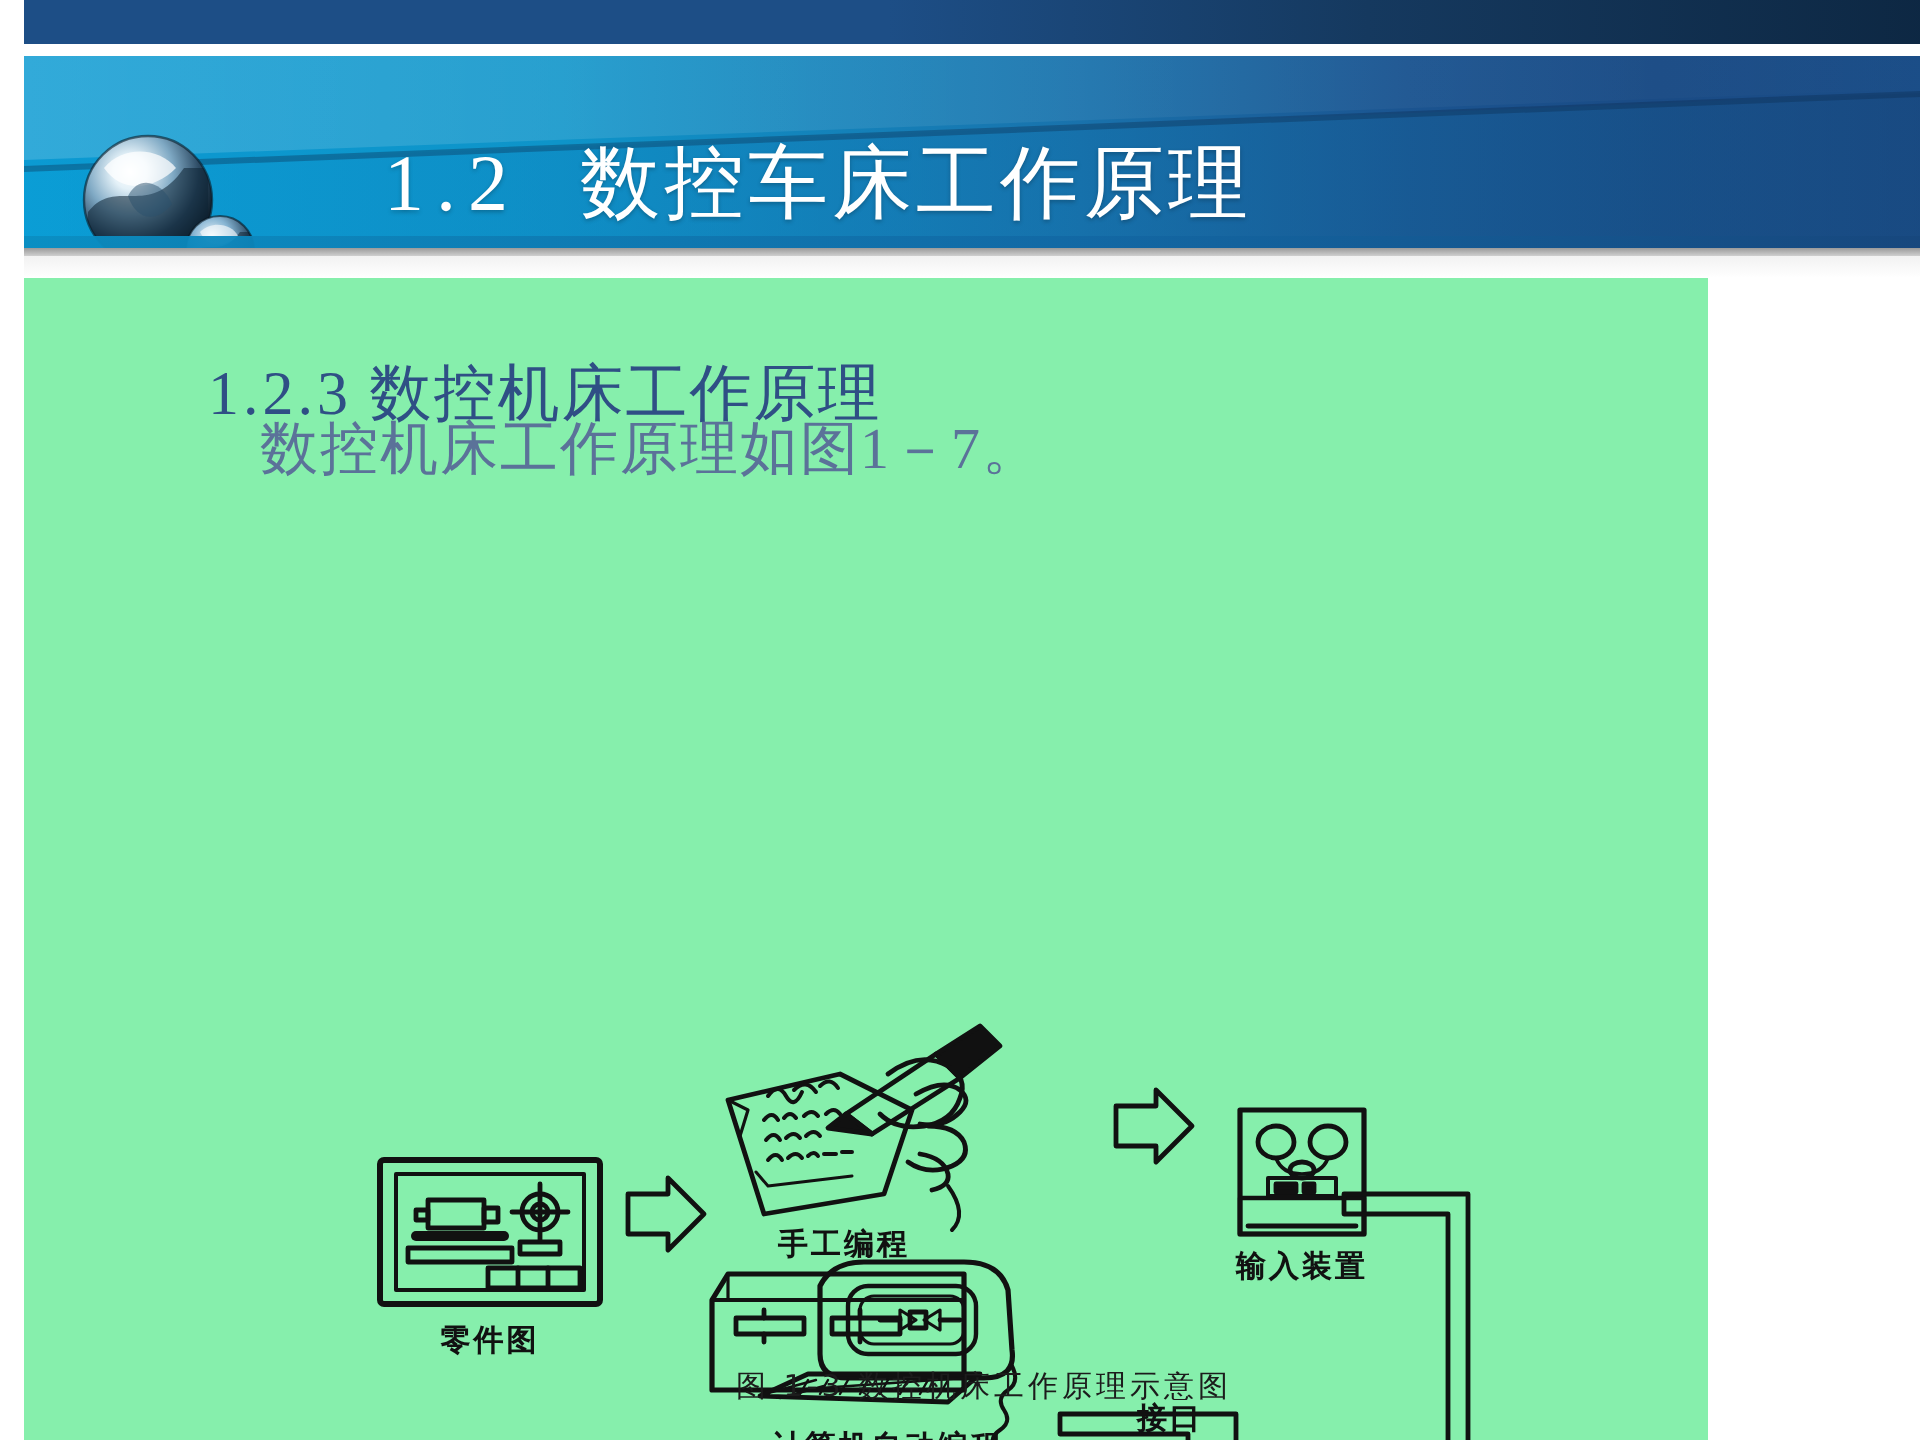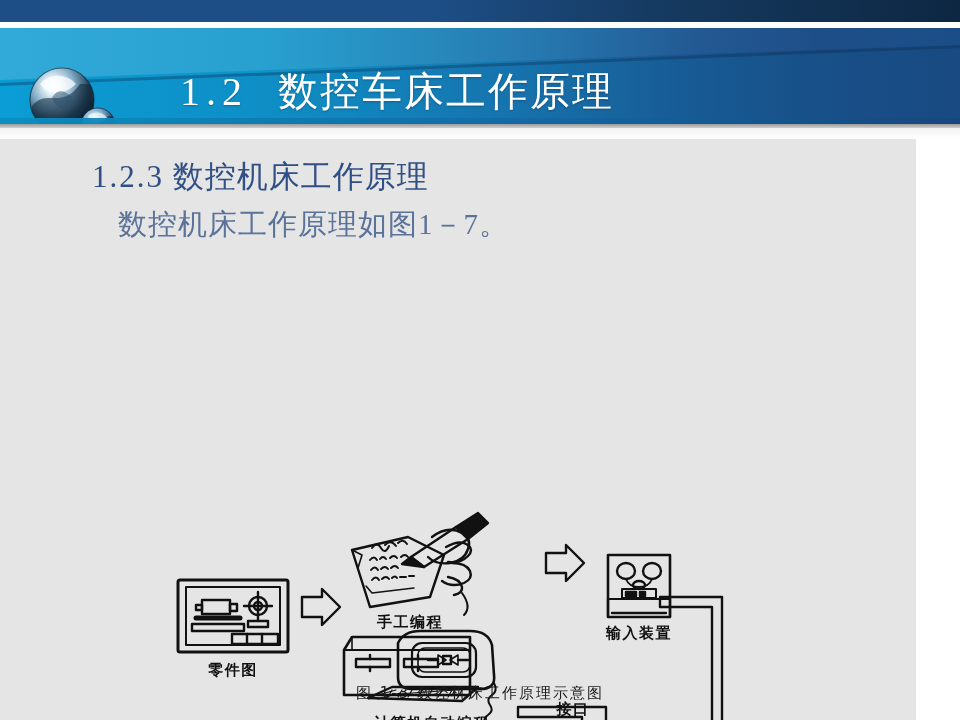--- a/index.html
+++ b/index.html
@@ -1,21 +1,21 @@
 <!DOCTYPE html>
 <html><head>
 <meta charset="utf-8">
 <title>Slide</title>
 <style>
   html,body{margin:0;padding:0;}
   body{
     width:960px;height:720px;overflow:hidden;background:#ffffff;
     font-family:"Liberation Serif","DejaVu Serif",serif;
   }
-  .slide{position:relative;width:916px;height:720px;background:#e5e5e5;}
+  .slide{position:relative;width:842px;height:720px;background:#86efac;margin-left:12px;}
 
   
   .topbar{
     position:absolute;left:0;top:0;width:960px;height:22px;
     background:linear-gradient(to right,#1d4e86 0%,#1d4e86 45%,#15395f 70%,#0d2742 100%);
   }
   .topbar-gap{
     position:absolute;left:0;top:22px;width:960px;height:6px;background:#fff;
   }
   .banner{
@@ -45,21 +45,21 @@
     position:absolute;left:180px;top:36px;
     font-family:"Liberation Serif","DejaVu Serif",serif;
     font-size:40px;color:#ffffff;letter-spacing:2px;white-space:nowrap;
     text-shadow:0 1px 2px rgba(0,0,0,.25);
   }
   .banner-title .num{letter-spacing:6px;}
   .banner-title .gap{display:inline-block;width:30px;}
 
   
   .subtitle{
-    position:absolute;left:92px;top:156px;
+    position:absolute;left:92px;top:176px;
     font-size:31px;color:#2f4f85;white-space:nowrap;letter-spacing:1px;font-family:Liberation Serif, serif;
   }
   .subtitle .sn{letter-spacing:2px;}
   .bodyline{
     position:absolute;left:118px;top:205px;
     font-size:29px;color:#5b7299;white-space:nowrap;letter-spacing:1px;
   }
 
   
   .figure{position:absolute;left:0;top:255px;width:960px;height:465px;}

